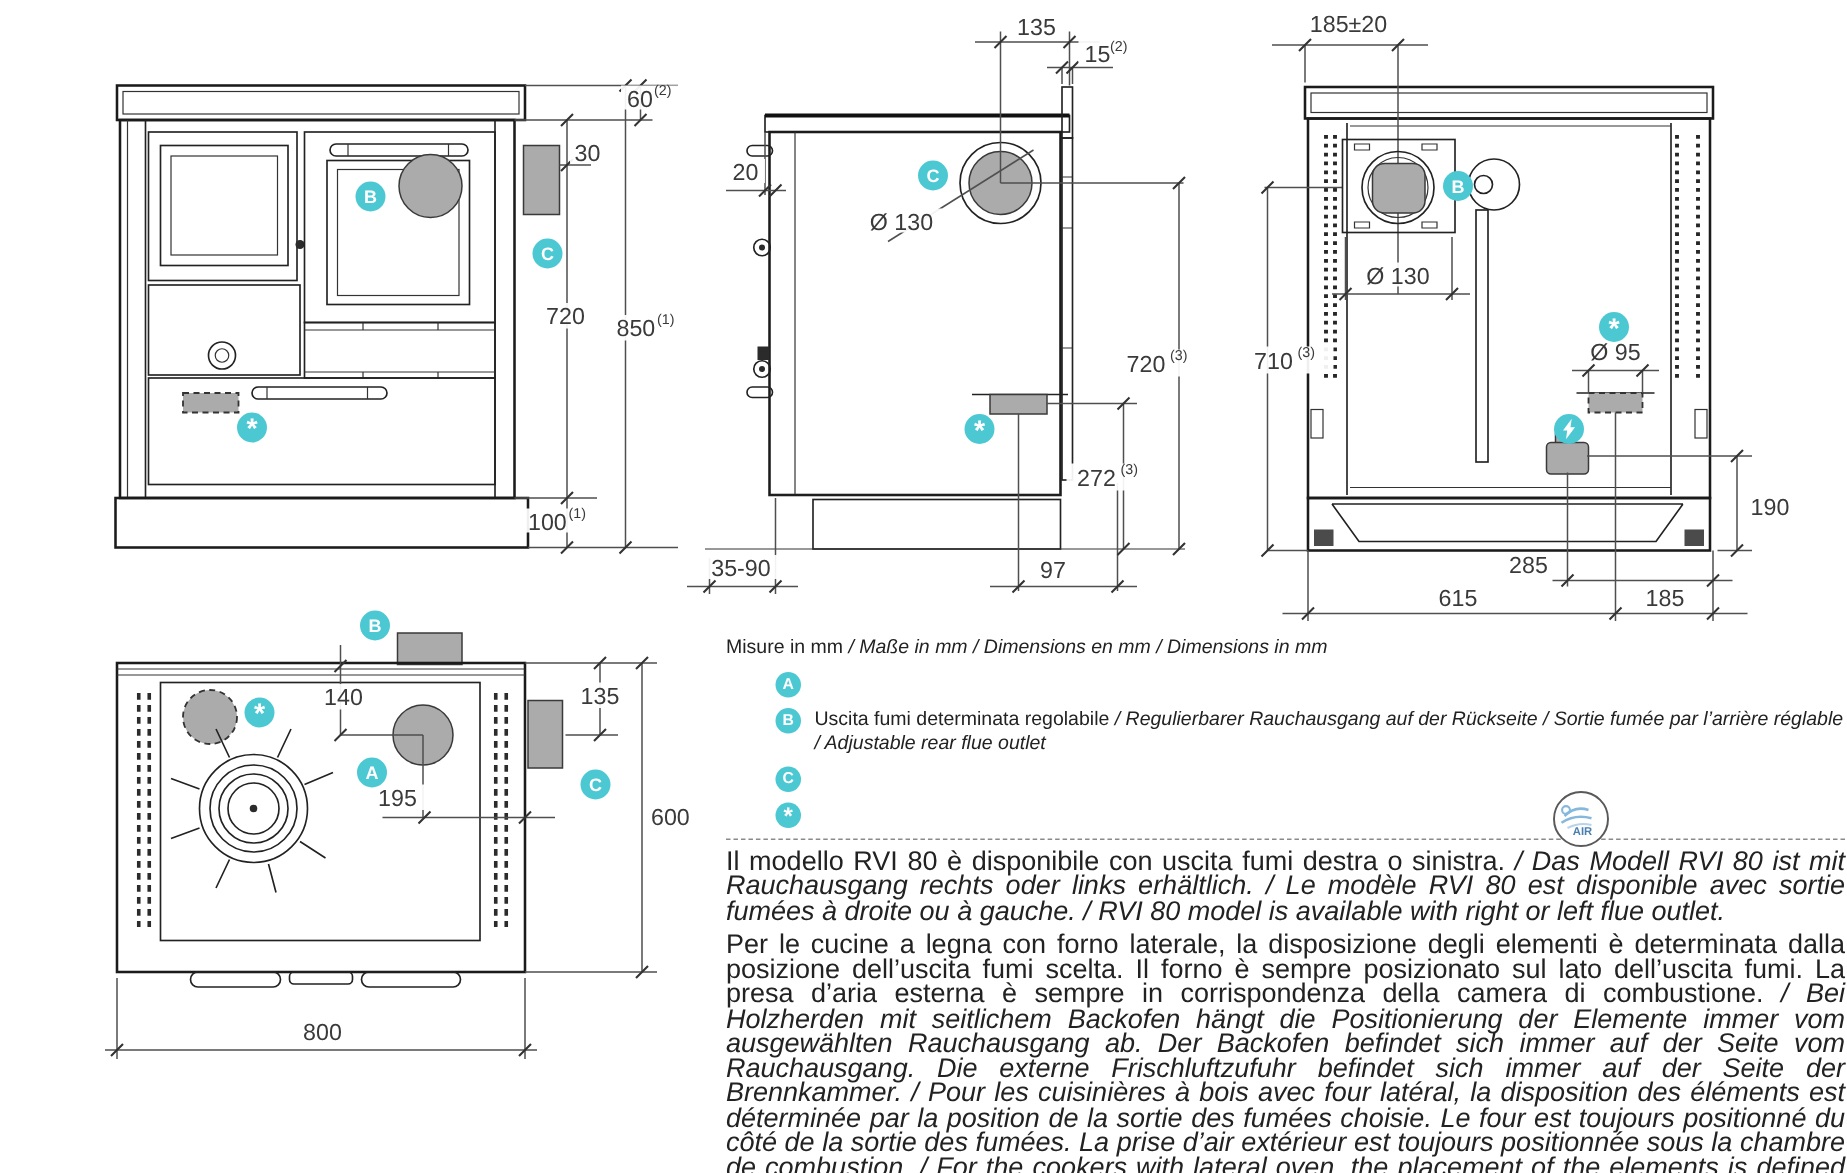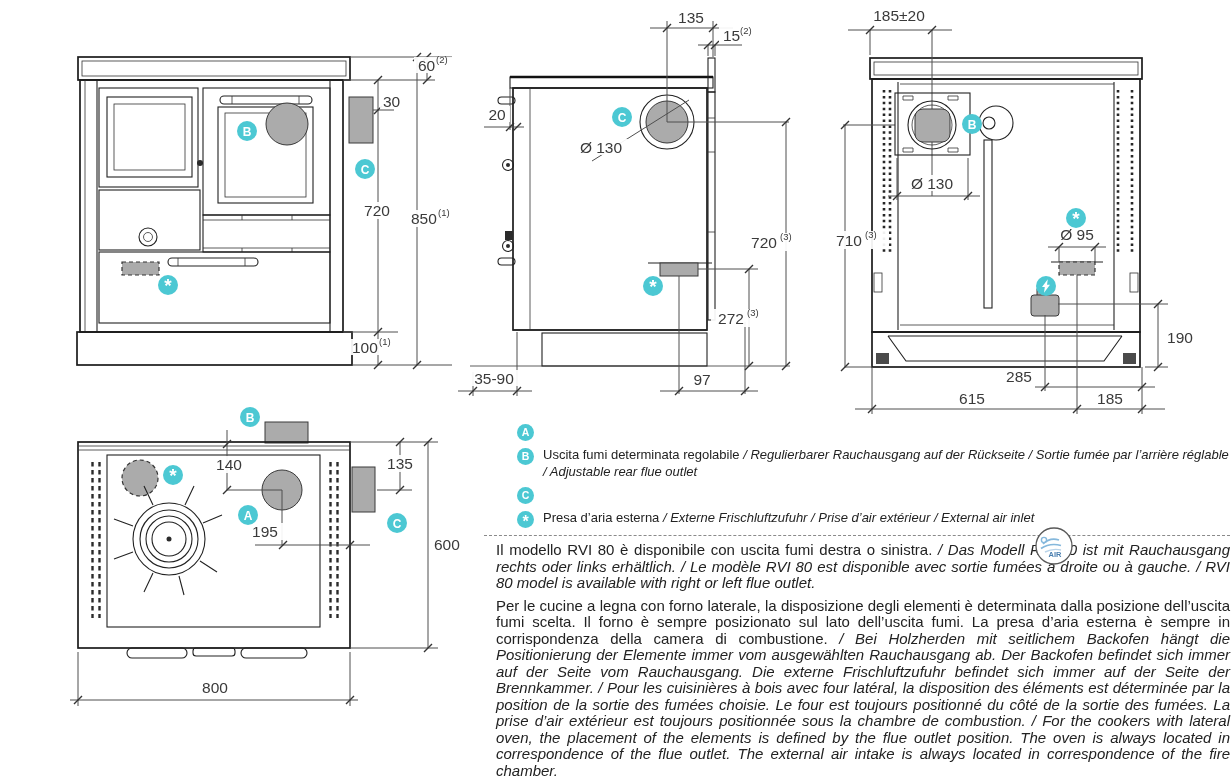--- a/index.html
+++ b/index.html
@@ -29,21 +29,21 @@
   
   .textcol{position:absolute;left:484px;top:423px;width:746px;font-size:13px;line-height:16.5px;}
   .textcol i{font-style:italic;}
   .lg-title{margin:0 0 7px 0;}
   .lg-item{display:flex;gap:9px;margin:0 0 6px 33px;align-items:flex-start;}
   .lg-text{flex:1;}
   .bdg{flex:0 0 auto;width:17px;height:17px;border-radius:50%;background:#4cc8d3;color:#fff;
        font-weight:bold;font-size:10.5px;display:flex;align-items:center;justify-content:center;margin-top:1px;}
   .bdg.star{font-size:16px;line-height:10px;padding-top:4px;box-sizing:border-box;}
   .sep{border-top:1.5px dashed #8a8a8a;margin:7px 0 6px 0;}
-  .note{margin:0 0 6px 12px;text-align:justify;font-size:15px;line-height:16.5px;}
+  .note{margin:0 0 6px 0;text-align:justify;font-size:18px;line-height:16.5px;}
   .airlogo{position:absolute;left:550px;top:103px;}
 </style>
 </head>
 <body>
 
 <div id="page">
 
 <svg id="drawing" width="1231" height="782" viewBox="0 0 1231 782">
   <defs>
     <pattern id="hatch" width="5.2" height="14" patternUnits="userSpaceOnUse">
@@ -322,41 +322,41 @@
           <text x="248" y="519.5" class="bdgt">A</text>
     </g>
     <g>
       <circle cx="397" cy="523" r="10" class="bdgc"></circle>
           <text x="397" y="527.5" class="bdgt">C</text>
     </g>
   </g>
 </svg>
 
 <div class="textcol">
+  <div class="lg-title">
+    <span>Misure in mm </span><i>/ Maße in mm / Dimensions en mm / Dimensions in mm</i>
+  </div>
 
   <div class="lg-item">
     <span class="bdg">A</span>
   </div>
 
   <div class="lg-item">
     <span class="bdg">B</span>
     <span class="lg-text">
       <span>Uscita fumi determinata regolabile </span><i>/  Regulierbarer Rauchausgang auf der Rückseite / Sortie fumée par l’arrière réglable / Adjustable rear flue outlet</i>
     </span>
   </div>
 
   <div class="lg-item">
     <span class="bdg">C</span>
   </div>
 
   <div class="lg-item">
     <span class="bdg star">*</span>
-    <span class="lg-text">
-      <span>Presa d’aria esterna </span><i>/ Externe Frischluftzufuhr / Prise d’air extérieur / External air inlet</i>
-    </span>
   </div>
 
 
   <svg class="airlogo" width="40" height="40" viewBox="0 0 40 40">
     <circle cx="20" cy="20" r="18" fill="#fff" stroke="#595959" stroke-width="1.3"></circle>
     <circle cx="10" cy="14" r="2.6" fill="none" stroke="#85b8dc" stroke-width="1.4"></circle>
     <path d="M9,18 q7,-7 16,-4" fill="none" stroke="#85b8dc" stroke-width="1.7"></path>
     <path d="M7,22.5 q9,-6 20,-3" fill="none" stroke="#85b8dc" stroke-width="1.7"></path>
     <path d="M11,26 q8,-4 16,-2" fill="none" stroke="#b9d4ea" stroke-width="1.4"></path>
     <text x="21" y="30.5" text-anchor="middle" font-size="7.5" font-weight="bold" fill="#4a7fb0" font-family="Liberation Sans, sans-serif">AIR</text>

